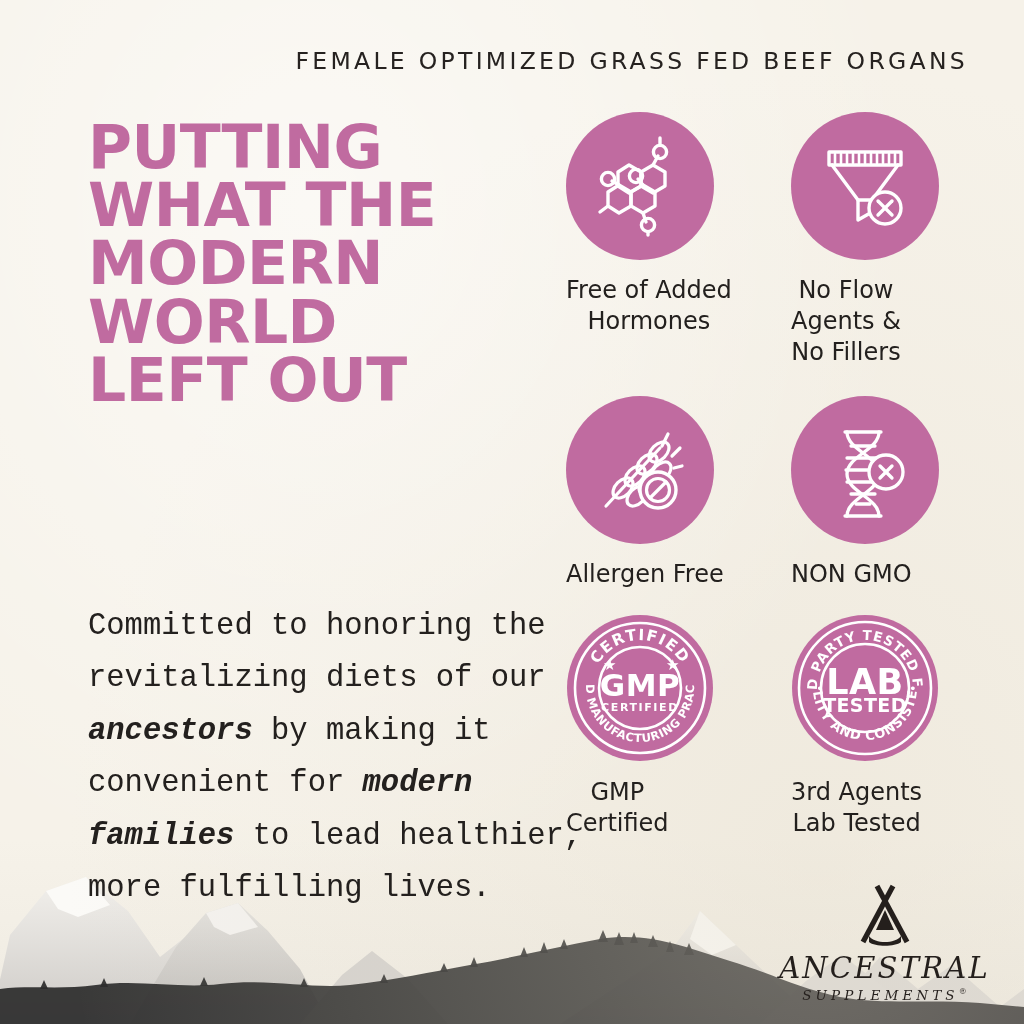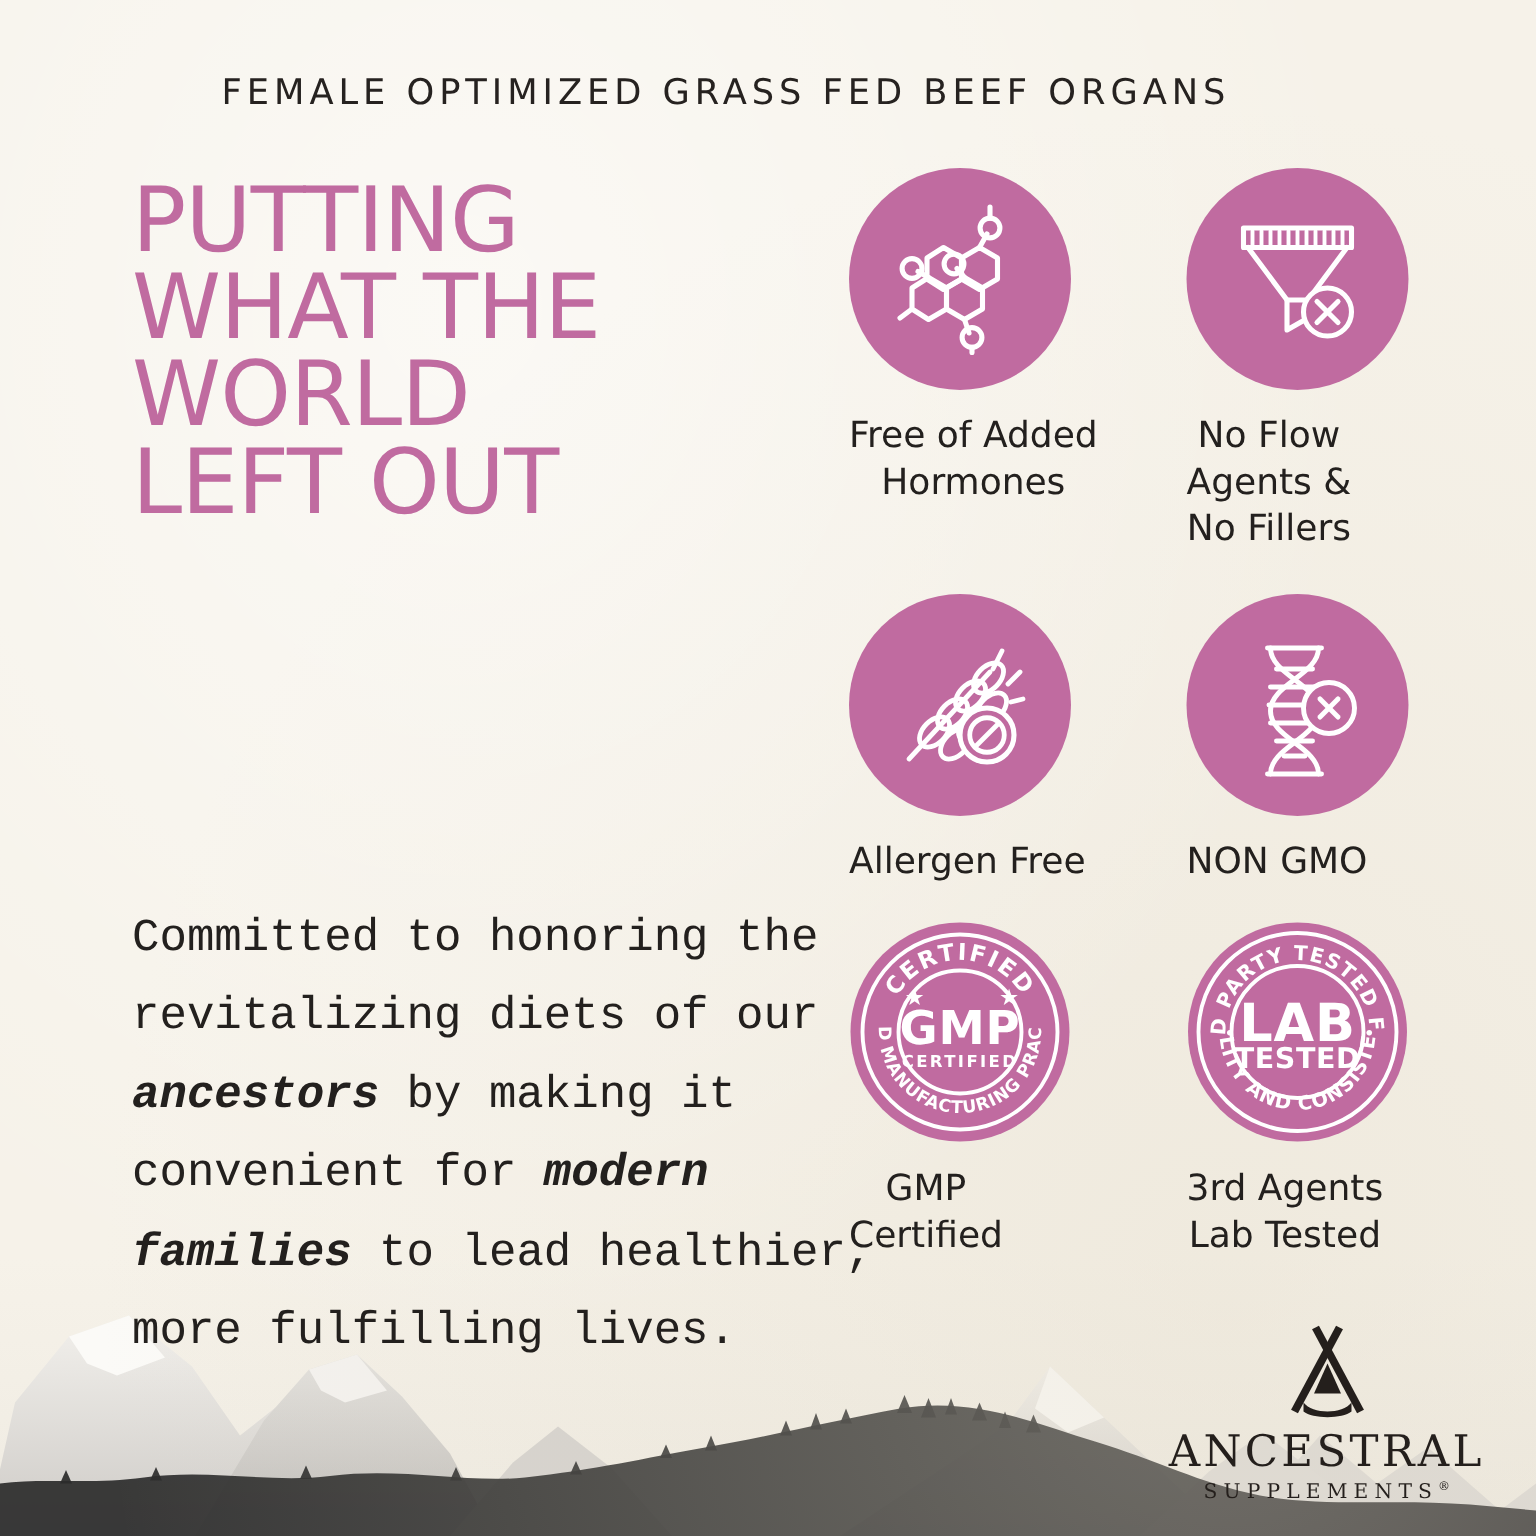--- a/index.html
+++ b/index.html
@@ -23,35 +23,35 @@
     position:absolute; inset:0;
     background:
       radial-gradient(ellipse at 30% 20%, rgba(255,255,255,0.55), rgba(255,255,255,0) 60%),
       radial-gradient(ellipse at 80% 85%, rgba(226,218,200,0.35), rgba(255,255,255,0) 65%);
     pointer-events:none;
   }
 
   
   .eyebrow {
     position:absolute; top:47px; left:0; width:968px;
-    text-align:center;
+    text-align:right;
     font-family:"DejaVu Sans", sans-serif;
     font-size:23.5px;
     letter-spacing:3.3px;
     color:#262220;
     font-weight:400;
     white-space:nowrap;
   }
 
   
   .headline {
     position:absolute; top:118px; left:88px;
     width:470px;
     font-family:"DejaVu Sans", sans-serif;
-    font-weight:normal;
+    font-weight:bold;
     font-size:60px;
     line-height:0.97;
     letter-spacing:-0.5px;
     color:#c06ba0;
     text-transform:uppercase;
   }
   .headline .hl-line { display:block; white-space:nowrap; }
 
   
   .body-copy {
@@ -94,21 +94,21 @@
   .row-2 { margin-top:27px; }
   .row-3 { margin-top:24px; }
 
   
   .scenery { position:absolute; left:0; bottom:0; width:1024px; height:185px; }
 
   
   .logo {
     position:absolute; right:32px; bottom:22px;
     width:215px;
-    display:flex; flex-direction:column; align-items:center;
+    display:flex; flex-direction:column; align-items:center;font-style:italic;
   }
   .logo-mark { margin-bottom:6px; }
   .logo-word {
     font-family:"DejaVu Serif", serif;
     font-size:29px;
     letter-spacing:2.2px;
     color:#241f1c;
     line-height:1;
   }
   .logo-sub {
@@ -188,20 +188,21 @@
     </g>
   </svg>
 
   <div class="paper-tex"></div>
 
   <div class="eyebrow">FEMALE OPTIMIZED GRASS FED BEEF ORGANS</div>
 
   <h1 class="headline">
     <span class="hl-line">PUTTING</span>
     <span class="hl-line">WHAT THE</span>
+    <span class="hl-line">MODERN</span>
     <span class="hl-line">WORLD</span>
     <span class="hl-line">LEFT OUT</span>
   </h1>
 
   <p class="body-copy"><span>Committed to honoring the revitalizing diets of our </span><b>ancestors</b><span> by making it convenient for </span><b>modern families</b><span> to lead healthier, more fulfilling lives.</span></p>
 
   <div class="badges">
 
     <div class="badge-row">
 

